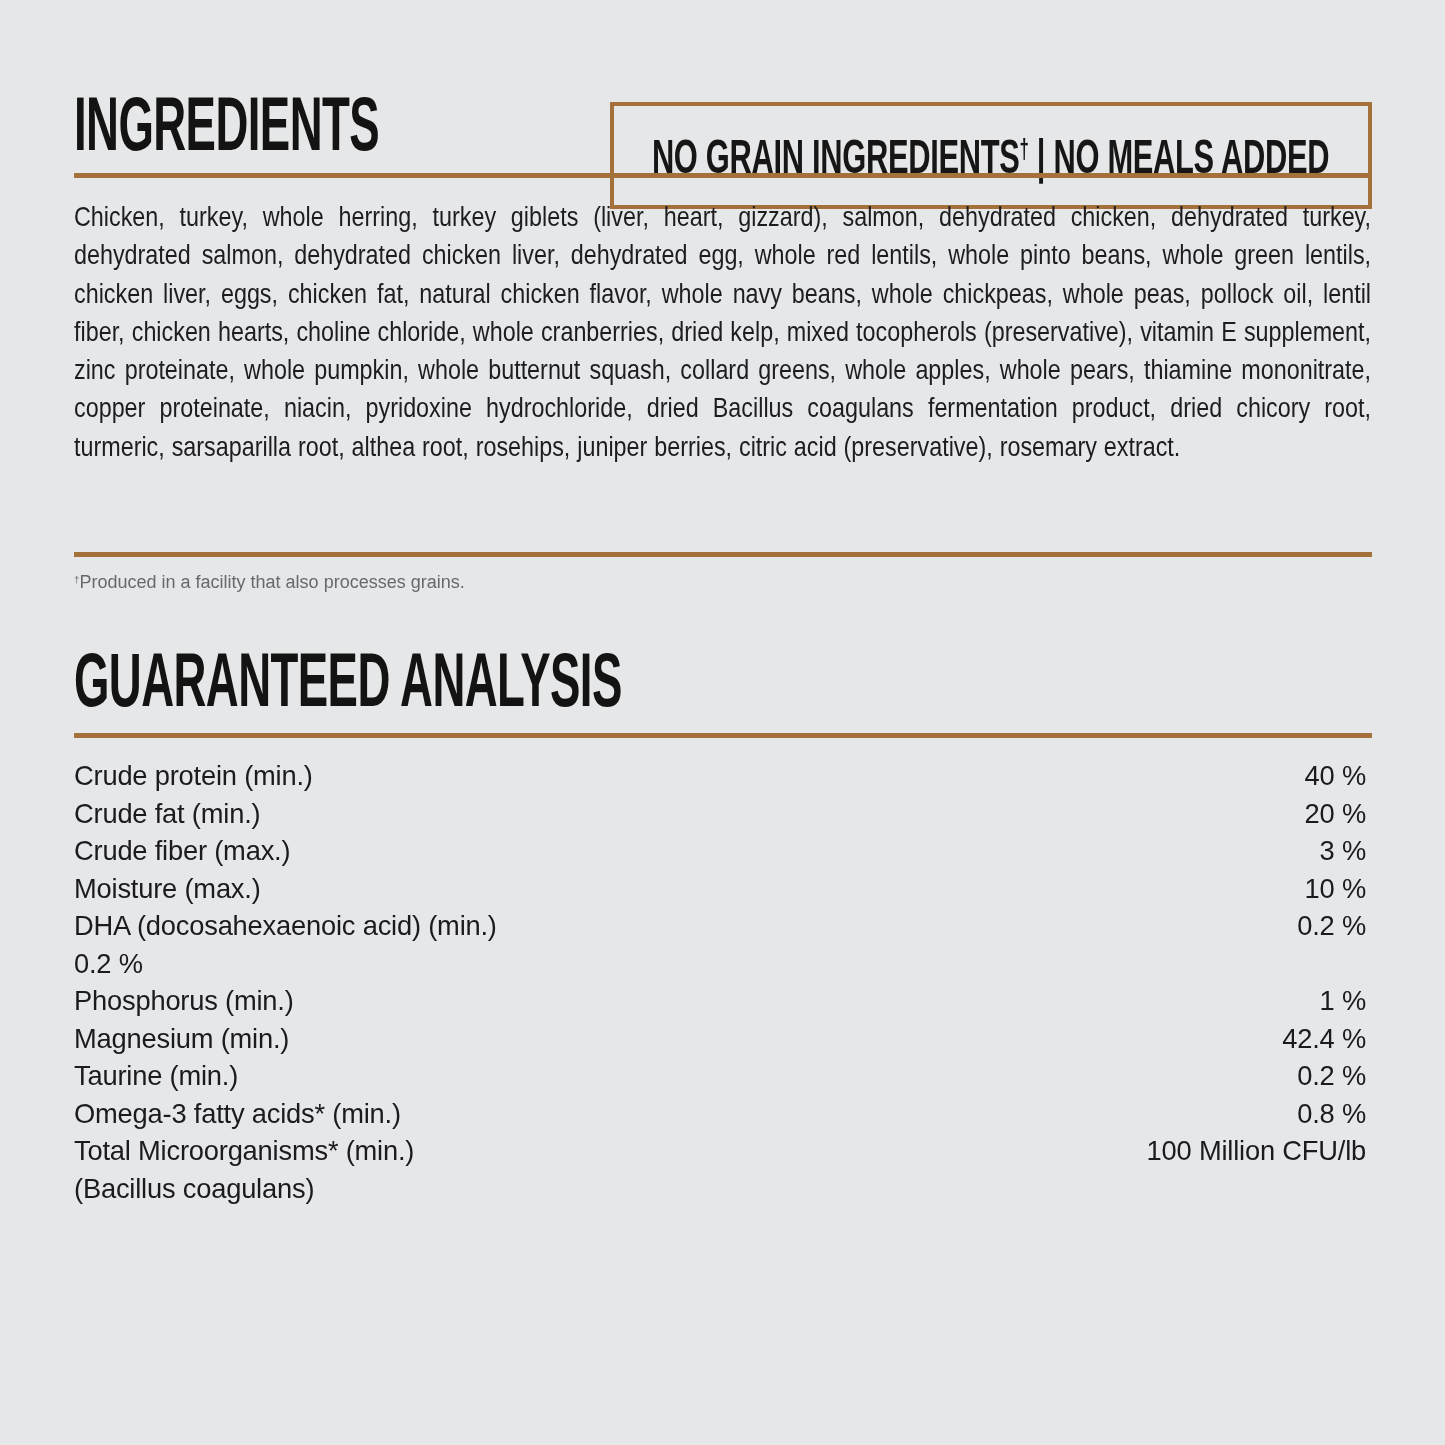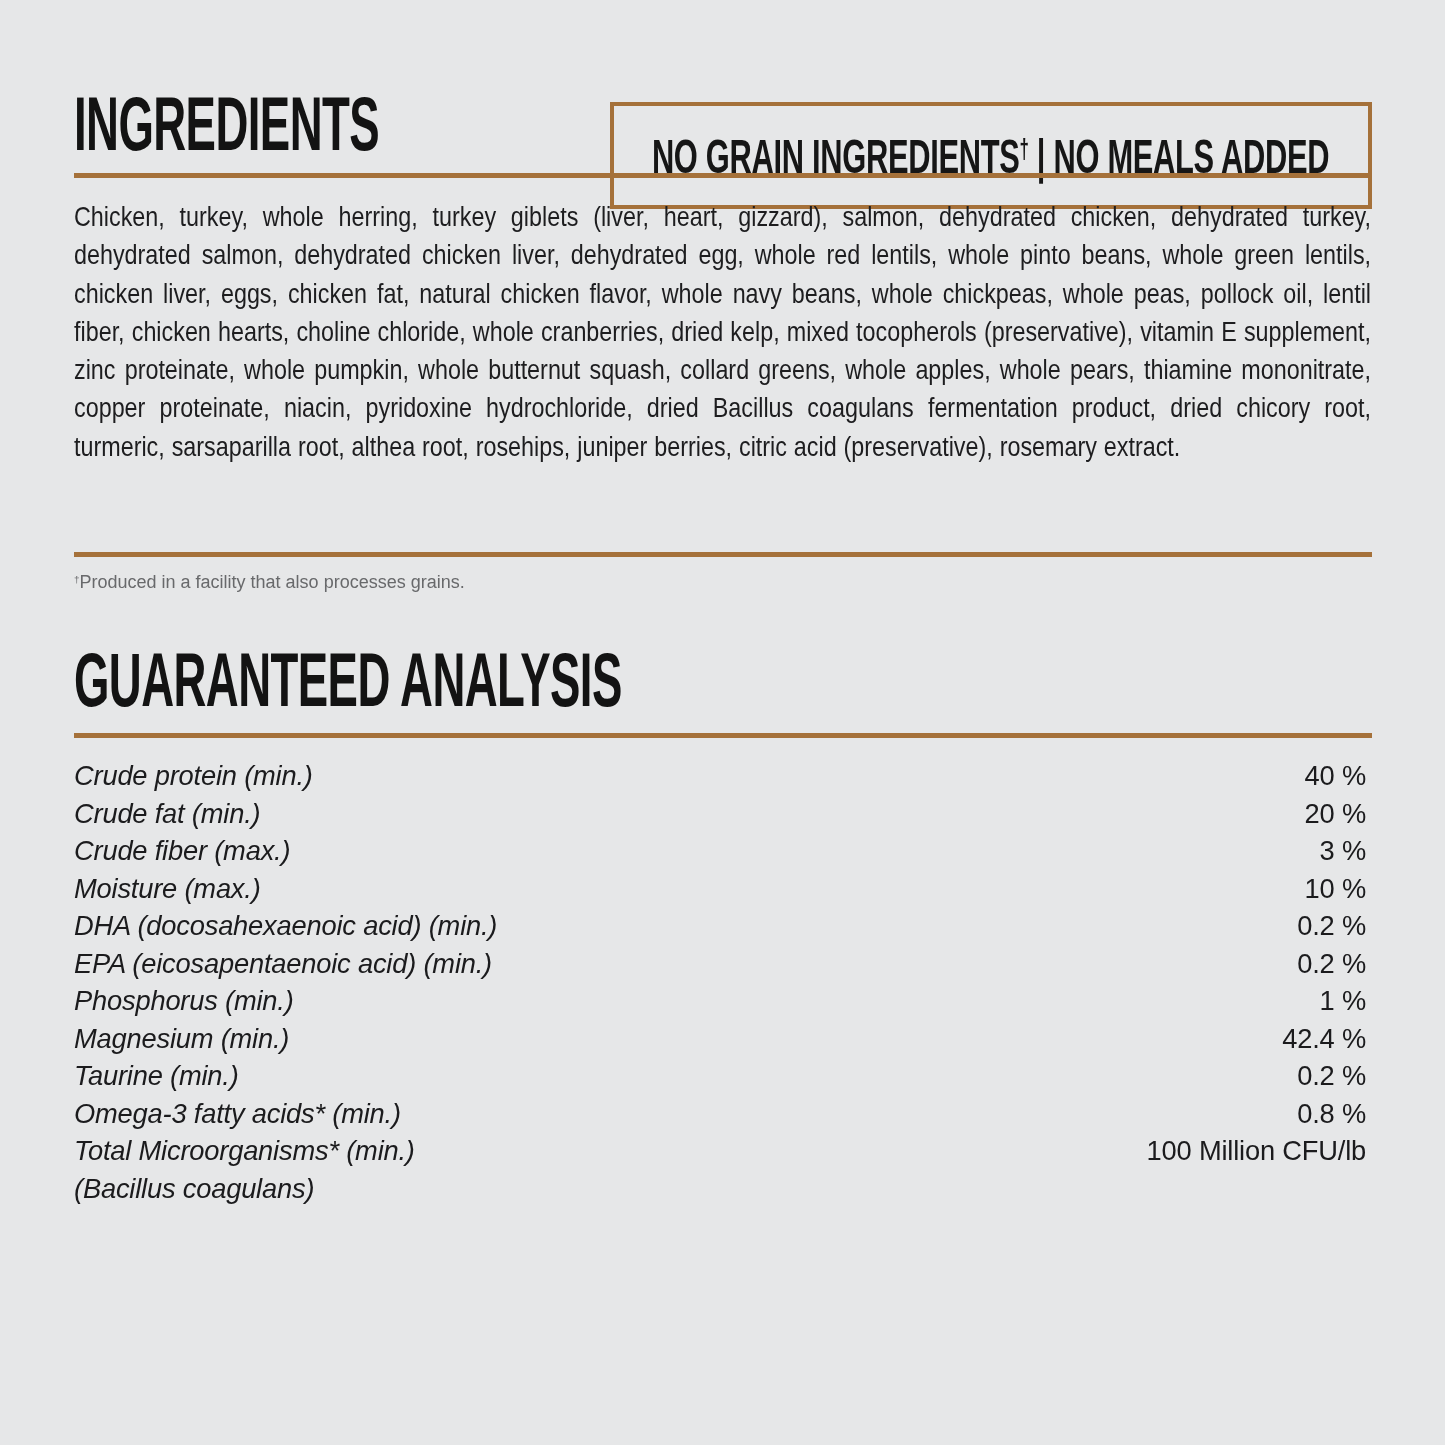--- a/index.html
+++ b/index.html
@@ -104,21 +104,20 @@
     display: flex;
     justify-content: space-between;
     align-items: baseline;
     line-height: 37.55px;
     font-size: 27.3px;
     color: #1b1b1d;
   }
   .row-label {
     white-space: nowrap;
     letter-spacing: -0.2px;
-    font-style: italic;
   }
   .row-value {
     white-space: nowrap;
     padding-right: 6px;
     letter-spacing: -0.2px;
   }
 </style>
 </head>
 <body>
 
@@ -157,21 +156,20 @@
     </div>
     <div class="analysis-row">
       <span class="row-label">Moisture (max.)</span>
       <span class="row-value">10 %</span>
     </div>
     <div class="analysis-row">
       <span class="row-label">DHA (docosahexaenoic acid) (min.)</span>
       <span class="row-value">0.2 %</span>
     </div>
     <div class="analysis-row">
-      <span class="row-label">EPA (eicosapentaenoic acid) (min.)</span>
       <span class="row-value">0.2 %</span>
     </div>
     <div class="analysis-row">
       <span class="row-label">Phosphorus (min.)</span>
       <span class="row-value">1 %</span>
     </div>
     <div class="analysis-row">
       <span class="row-label">Magnesium (min.)</span>
       <span class="row-value">42.4 %</span>
     </div>

